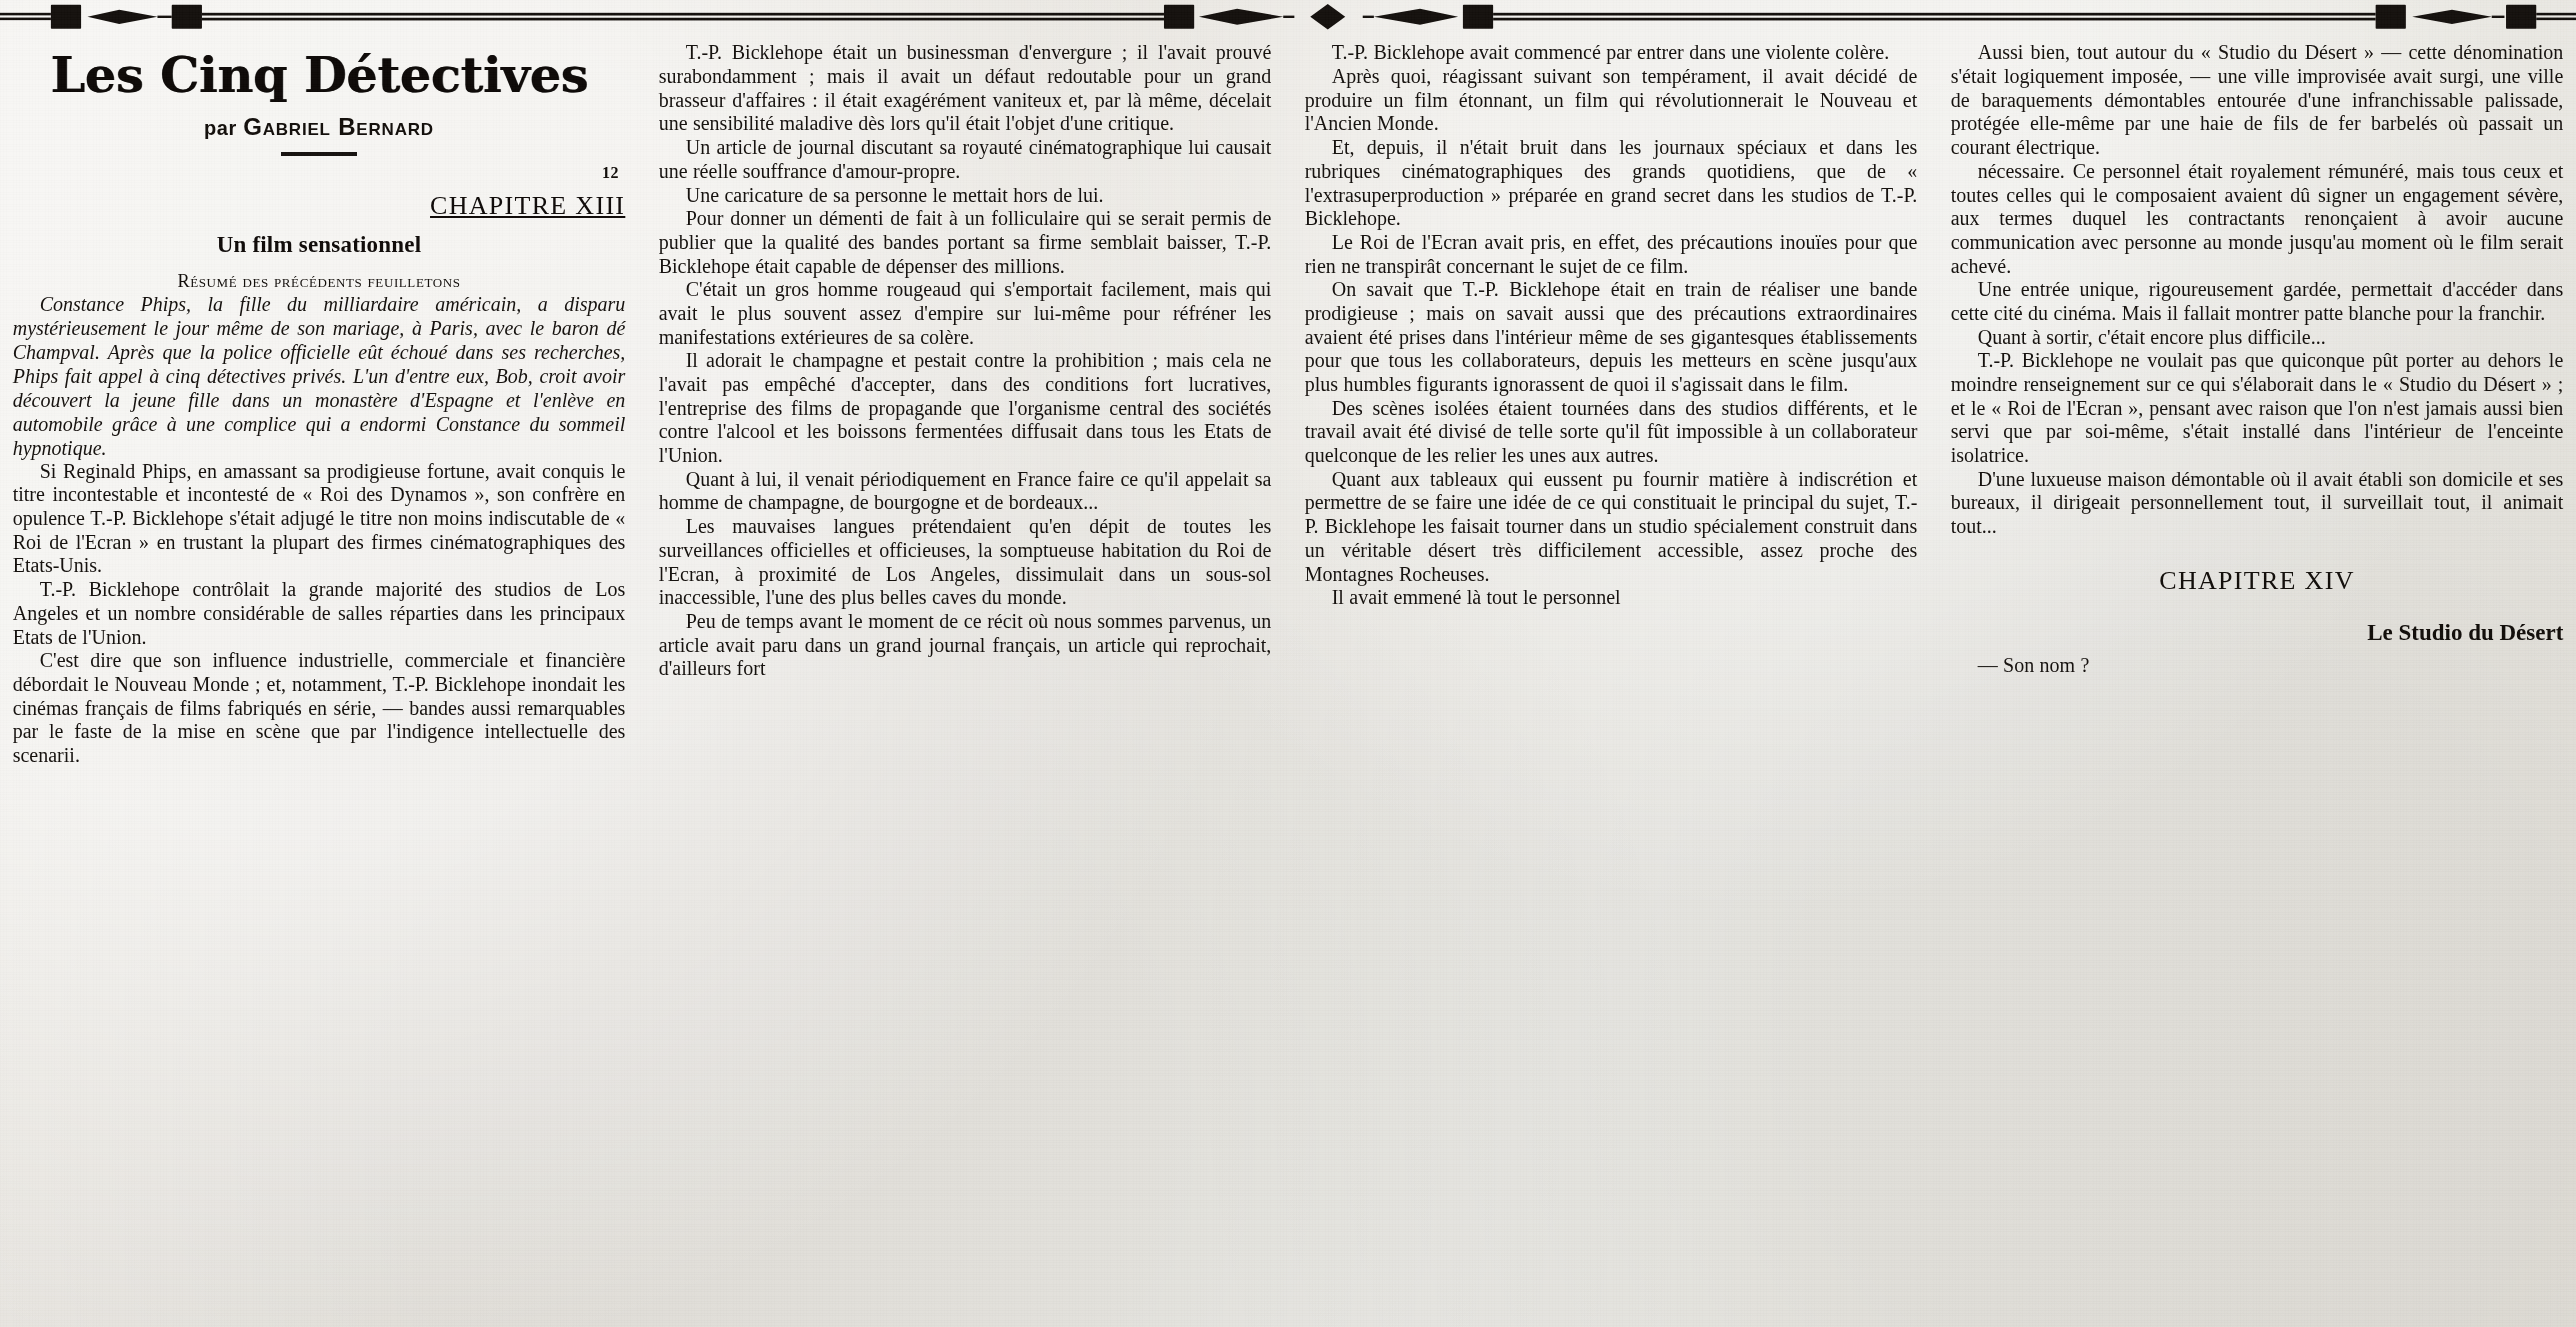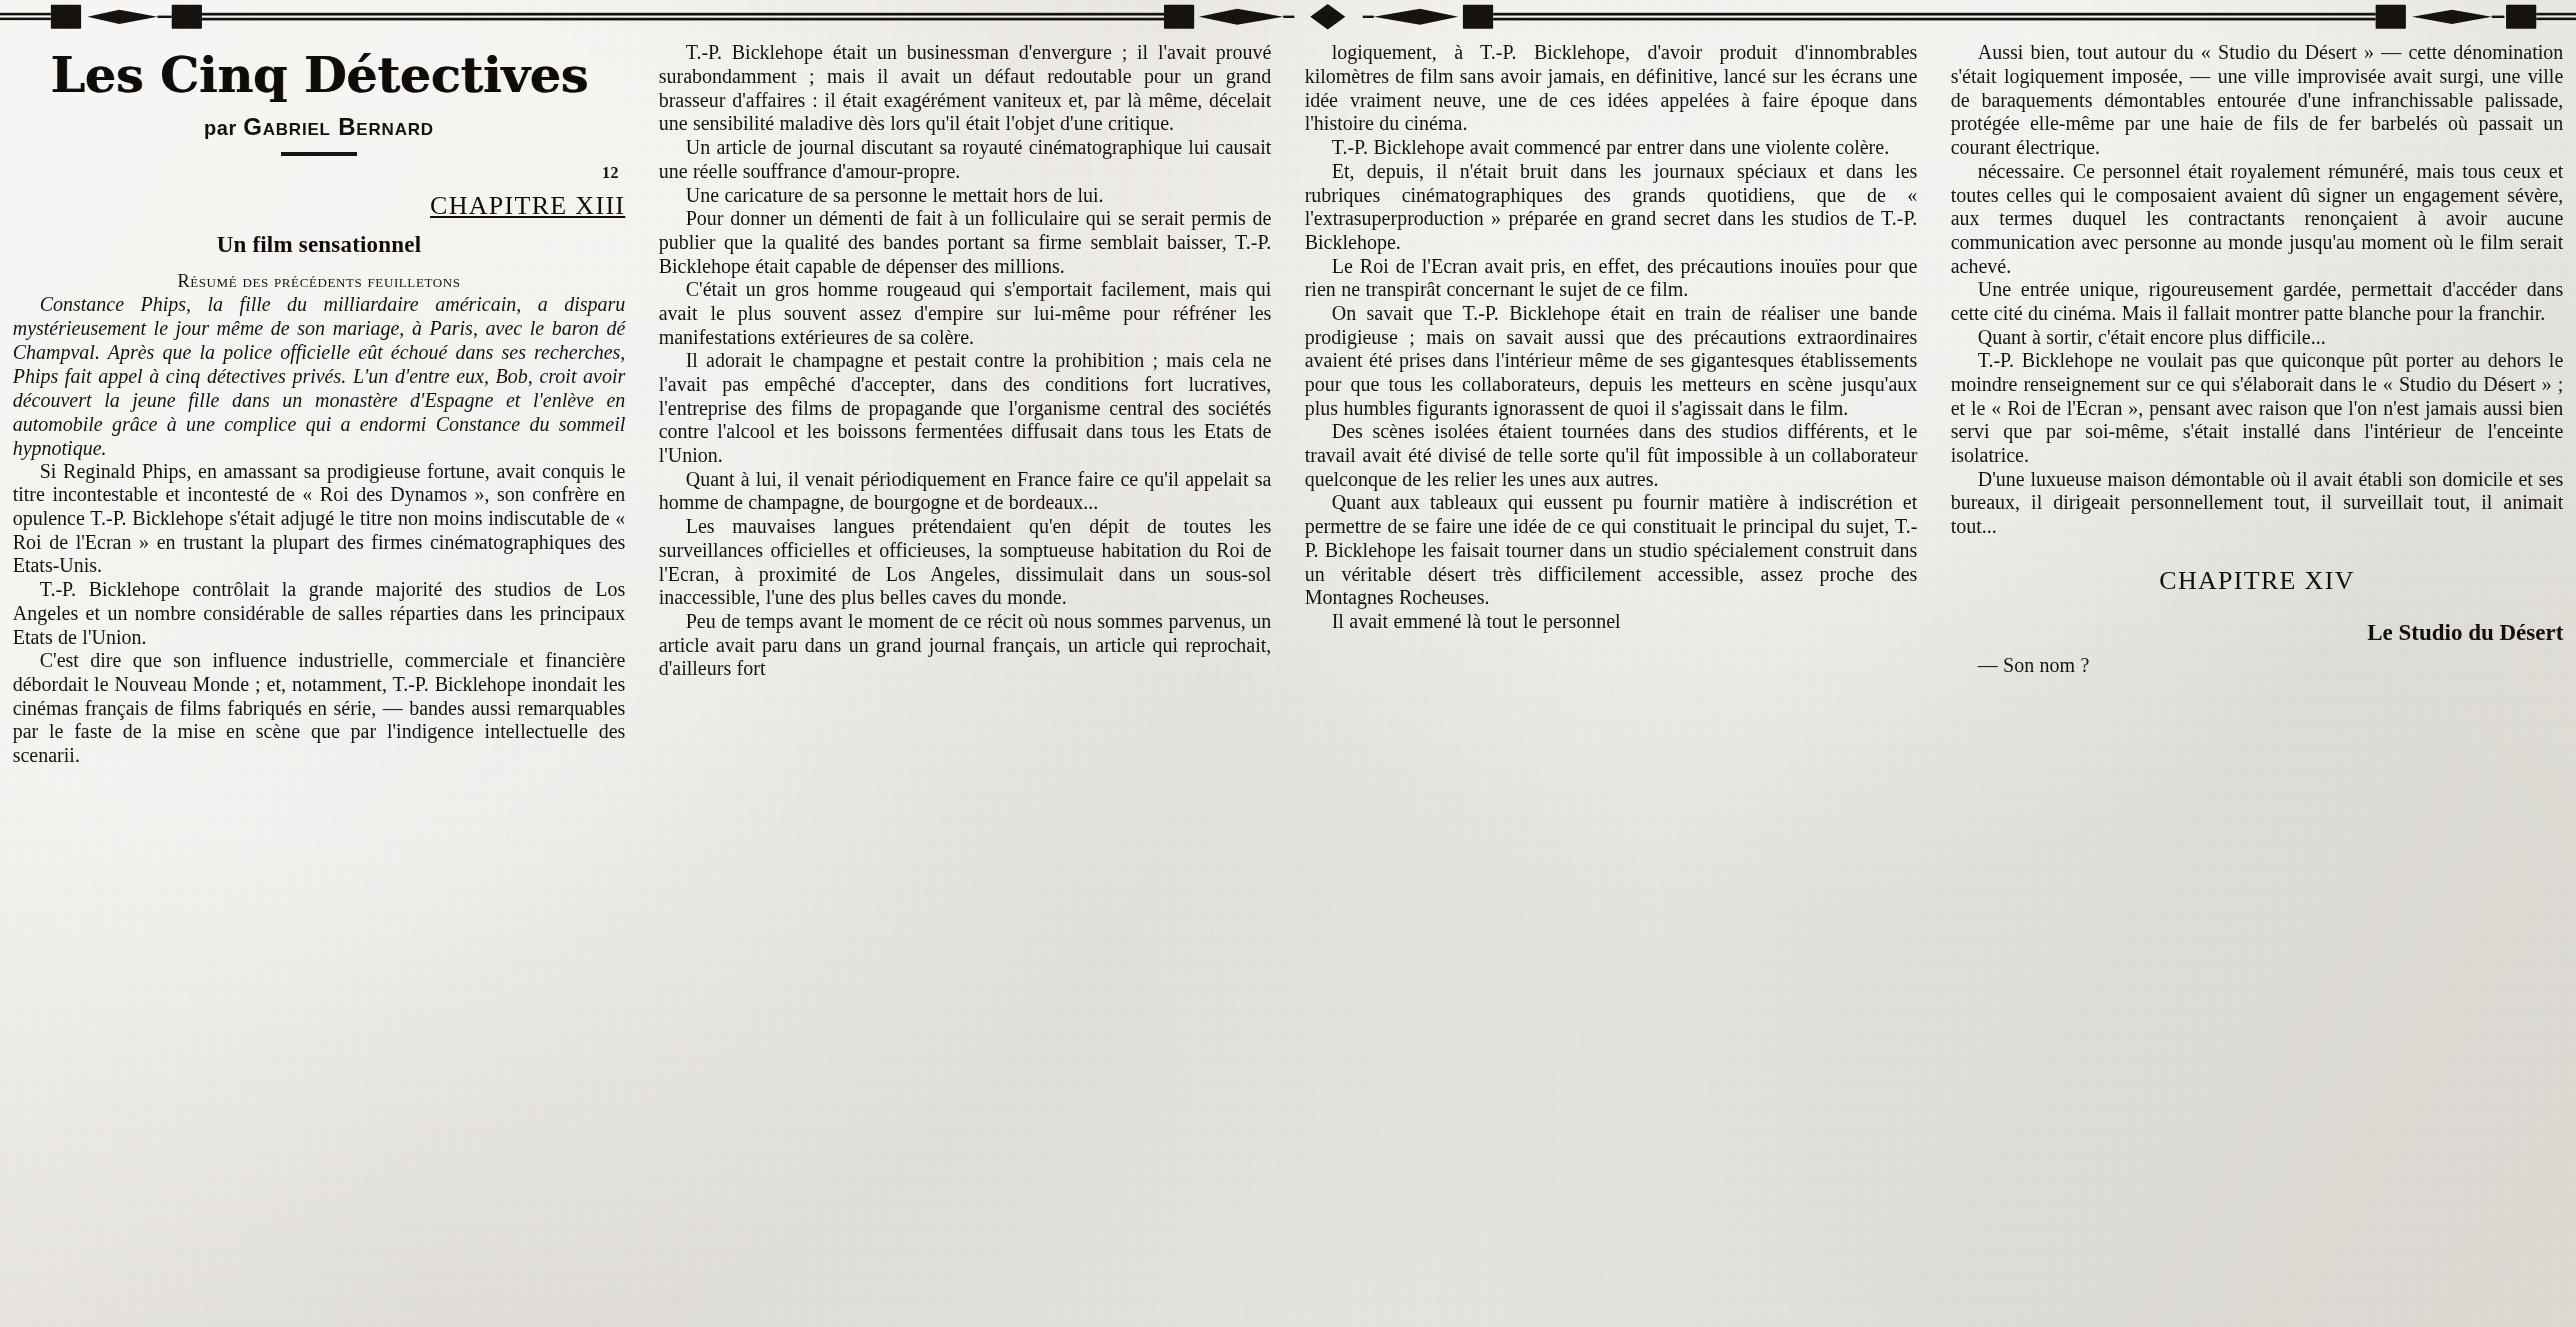--- a/index.html
+++ b/index.html
@@ -253,22 +253,22 @@
         <p class="body">C'était un gros homme rougeaud qui s'emportait facilement, mais qui avait le plus souvent assez d'empire sur lui-même pour réfréner les manifestations extérieures de sa colère.</p>
         <p class="body">Il adorait le champagne et pestait contre la prohibition ; mais cela ne l'avait pas empêché d'accepter, dans des conditions fort lucratives, l'entreprise des films de propagande que l'organisme central des sociétés contre l'alcool et les boissons fermentées diffusait dans tous les Etats de l'Union.</p>
         <p class="body">Quant à lui, il venait périodiquement en France faire ce qu'il appelait sa homme de champagne, de bourgogne et de bordeaux...</p>
         <p class="body">Les mauvaises langues prétendaient qu'en dépit de toutes les surveillances officielles et officieuses, la somptueuse habitation du Roi de l'Ecran, à proximité de Los Angeles, dissimulait dans un sous-sol inaccessible, l'une des plus belles caves du monde.</p>
         <p class="body">Peu de temps avant le moment de ce récit où nous sommes parvenus, un article avait paru dans un grand journal français, un article qui reprochait, d'ailleurs fort</p>
       </div>
     </div>
 
     <div class="col col3">
       <div class="col-inner">
-        <p class="body">logiquement, à T.-P. Bicklehope, d'avoir produit d'innombrables kilomètres de film sans avoir jamais, en définitive, lancé sur les écrans une idée vraiment neuve, une de ces idées appelées à faire époque dans l'histoire du cinéma.</p>
         <p class="body">T.-P. Bicklehope avait commencé par entrer dans une violente colère.</p>
+        <p class="body">Après quoi, réagissant suivant son tempérament, il avait décidé de produire un film étonnant, un film qui révolutionnerait le Nouveau et l'Ancien Monde.</p>
         <p class="body">Et, depuis, il n'était bruit dans les journaux spéciaux et dans les rubriques cinématographiques des grands quotidiens, que de « l'extrasuperproduction » préparée en grand secret dans les studios de T.-P. Bicklehope.</p>
         <p class="body">Le Roi de l'Ecran avait pris, en effet, des précautions inouïes pour que rien ne transpirât concernant le sujet de ce film.</p>
         <p class="body">On savait que T.-P. Bicklehope était en train de réaliser une bande prodigieuse ; mais on savait aussi que des précautions extraordinaires avaient été prises dans l'intérieur même de ses gigantesques établissements pour que tous les collaborateurs, depuis les metteurs en scène jusqu'aux plus humbles figurants ignorassent de quoi il s'agissait dans le film.</p>
         <p class="body">Des scènes isolées étaient tournées dans des studios différents, et le travail avait été divisé de telle sorte qu'il fût impossible à un collaborateur quelconque de les relier les unes aux autres.</p>
         <p class="body">Quant aux tableaux qui eussent pu fournir matière à indiscrétion et permettre de se faire une idée de ce qui constituait le principal du sujet, T.-P. Bicklehope les faisait tourner dans un studio spécialement construit dans un véritable désert très difficilement accessible, assez proche des Montagnes Rocheuses.</p>
         <p class="body">Il avait emmené là tout le personnel</p>
       </div>
     </div>
 
     <div class="col col4">

